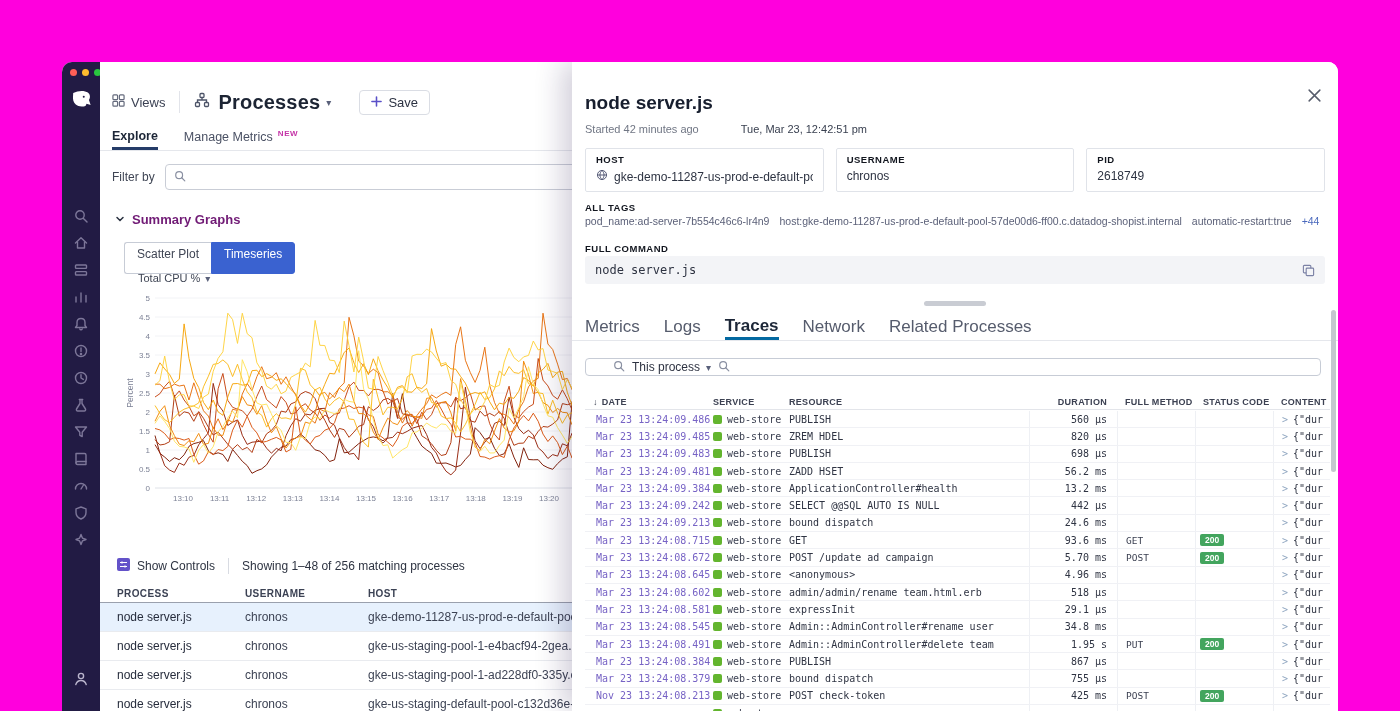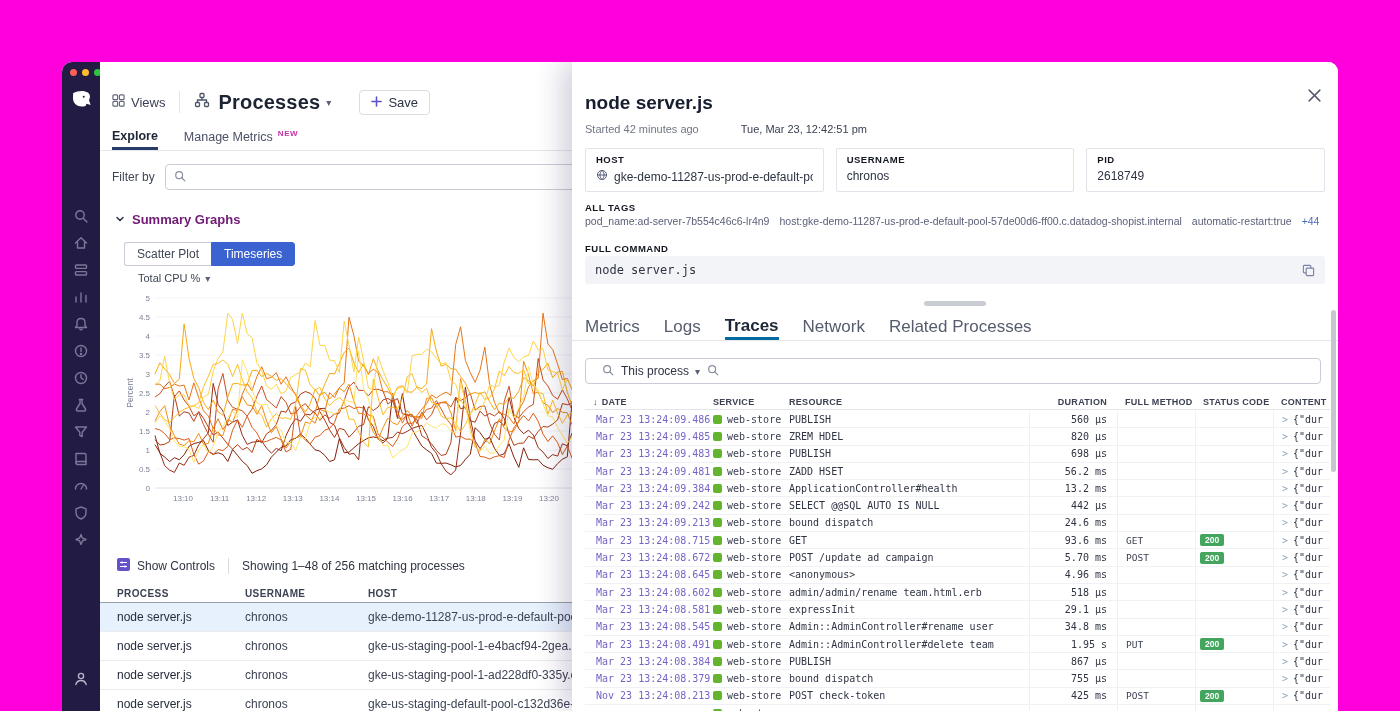--- a/index.html
+++ b/index.html
@@ -40,21 +40,21 @@
   .filter-input { width:655px; height:26px; border:1px solid #c9cdd6; border-radius:4px; display:flex;
                   align-items:center; gap:7px; padding:0 8px; }
   .filter-input input { border:none; outline:none; flex:1; font-size:12px; color:#2e3342;
                         font-family:"Liberation Sans",sans-serif;text-align:right; }
   .filter-input input::placeholder { color:#9aa0b0; }
 
   .summary-head { position:absolute; top:150px; left:15px; display:flex; align-items:center; gap:7px;
                   font-size:13px; font-weight:700; color:#701a75; }
 
   .seg { position:absolute; top:180px; left:24px; display:flex; }
-  .seg-btn { height:24px; line-height:22px; padding:0 12px; font-size:12px; border:1px solid #c7ccd6;
+  .seg-btn { height:32px; line-height:22px; padding:0 12px; font-size:12px; border:1px solid #c7ccd6;
              background:#fff; color:#3f4554; cursor:pointer; }
   .seg-btn:first-child { border-radius:3px 0 0 3px; border-right:none; }
   .seg-btn.active { background:#3a62d0; border-color:#3a62d0; color:#fff; border-radius:0 3px 3px 0; }
 
   .metric-dd { position:absolute; top:210px; left:38px; font-size:11px; color:#3f4554; display:flex;
                align-items:center; gap:5px; cursor:pointer; }
 
   .chart { position:absolute; top:226px; left:25px; width:460px; height:250px; }
 
   .controls-row { position:absolute; top:496px; left:17px; display:flex; align-items:center; font-size:12px; color:#2e3442; }
@@ -97,22 +97,22 @@
   .p-cmd .copy { margin-left:auto; cursor:pointer; display:flex; }
 
   .p-handle { position:absolute; top:239px; left:50%; transform:translateX(-50%); width:62px; height:5px;
               background:#c9ccd3; border-radius:3px; cursor:row-resize; }
 
   .p-tabs { position:absolute; top:252px; left:0; right:0; height:27px; display:flex; gap:24px;
             padding-left:13px; border-bottom:1px solid #e5e7ec; }
   .p-tab { font-size:17px; color:#565c6d; height:26px; display:flex; align-items:center; cursor:pointer; }
   .p-tab.active { color:#1c2637; font-weight:700; border-bottom:3px solid #0369a1; }
 
-  .p-search { position:absolute; top:296px; left:13px; right:17px; height:26px; border:1px solid #c7ccd6;
-              border-radius:4px; display:flex; align-items:center; gap:7px; padding:0 16px; }
+  .p-search { position:absolute; top:296px; left:13px; right:17px; height:18px; border:1px solid #c7ccd6;
+              border-radius:4px; display:flex; align-items:center; gap:7px; padding:0 27px; }
   .p-scope { font-size:12px; color:#2e3342; display:flex; align-items:center; gap:6px; cursor:pointer; }
   .p-search input { border:none; outline:none; flex:1; font-size:12px; font-family:"Liberation Sans",sans-serif; }
 
   .t-head, .t-row { display:grid; grid-template-columns:128px 76px 240px 88px 78px 78px 1fr; align-items:center; }
   .t-head { position:absolute; top:332px; left:13px; right:8px; height:16px; font-size:9px; font-weight:700;
             letter-spacing:.3px; color:#3c4152; border-bottom:1px solid #e3e5ea; }
   .t-head .h-date { padding-left:8px; display:flex; gap:4px; align-items:center; }
   .t-head .h-dur { text-align:right; padding-right:10px; }
   .t-head .pad { padding-left:8px; }
   .t-rows { position:absolute; top:349px; left:13px; right:8px; bottom:0; overflow:hidden; }

